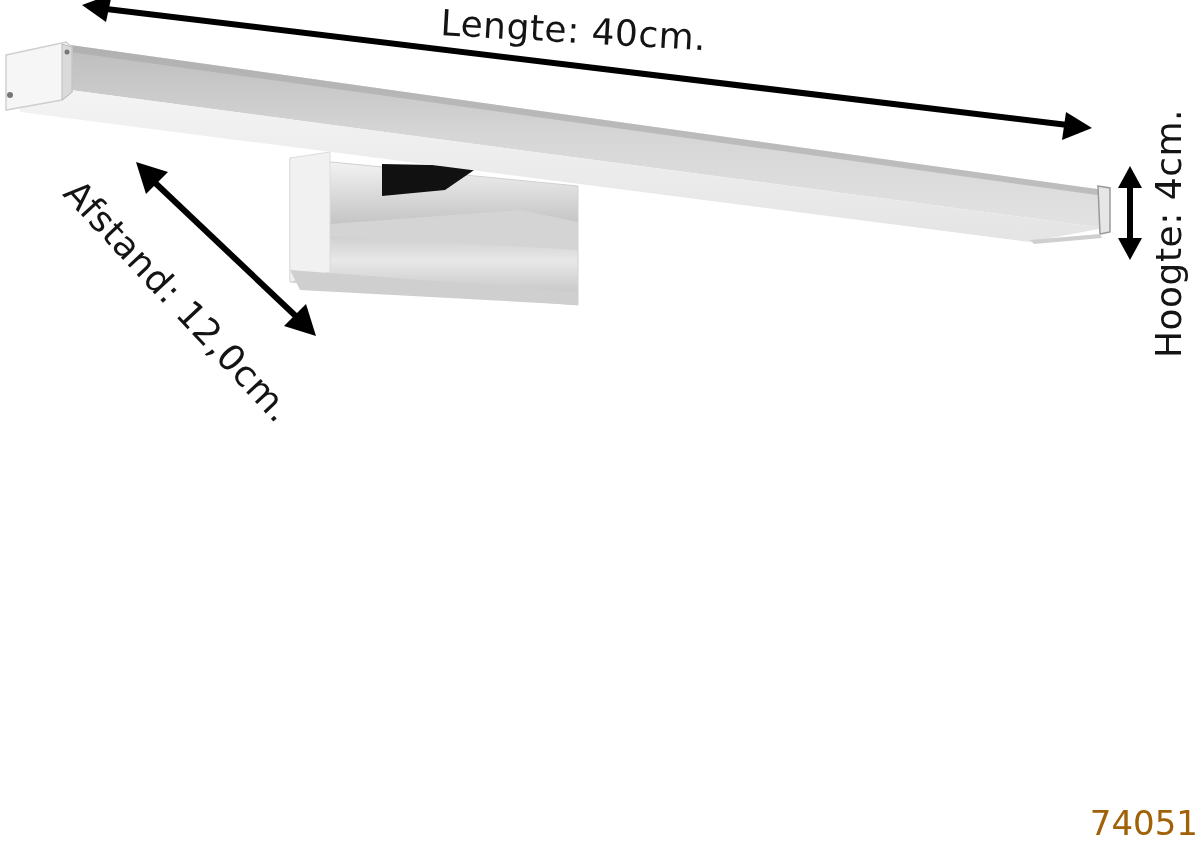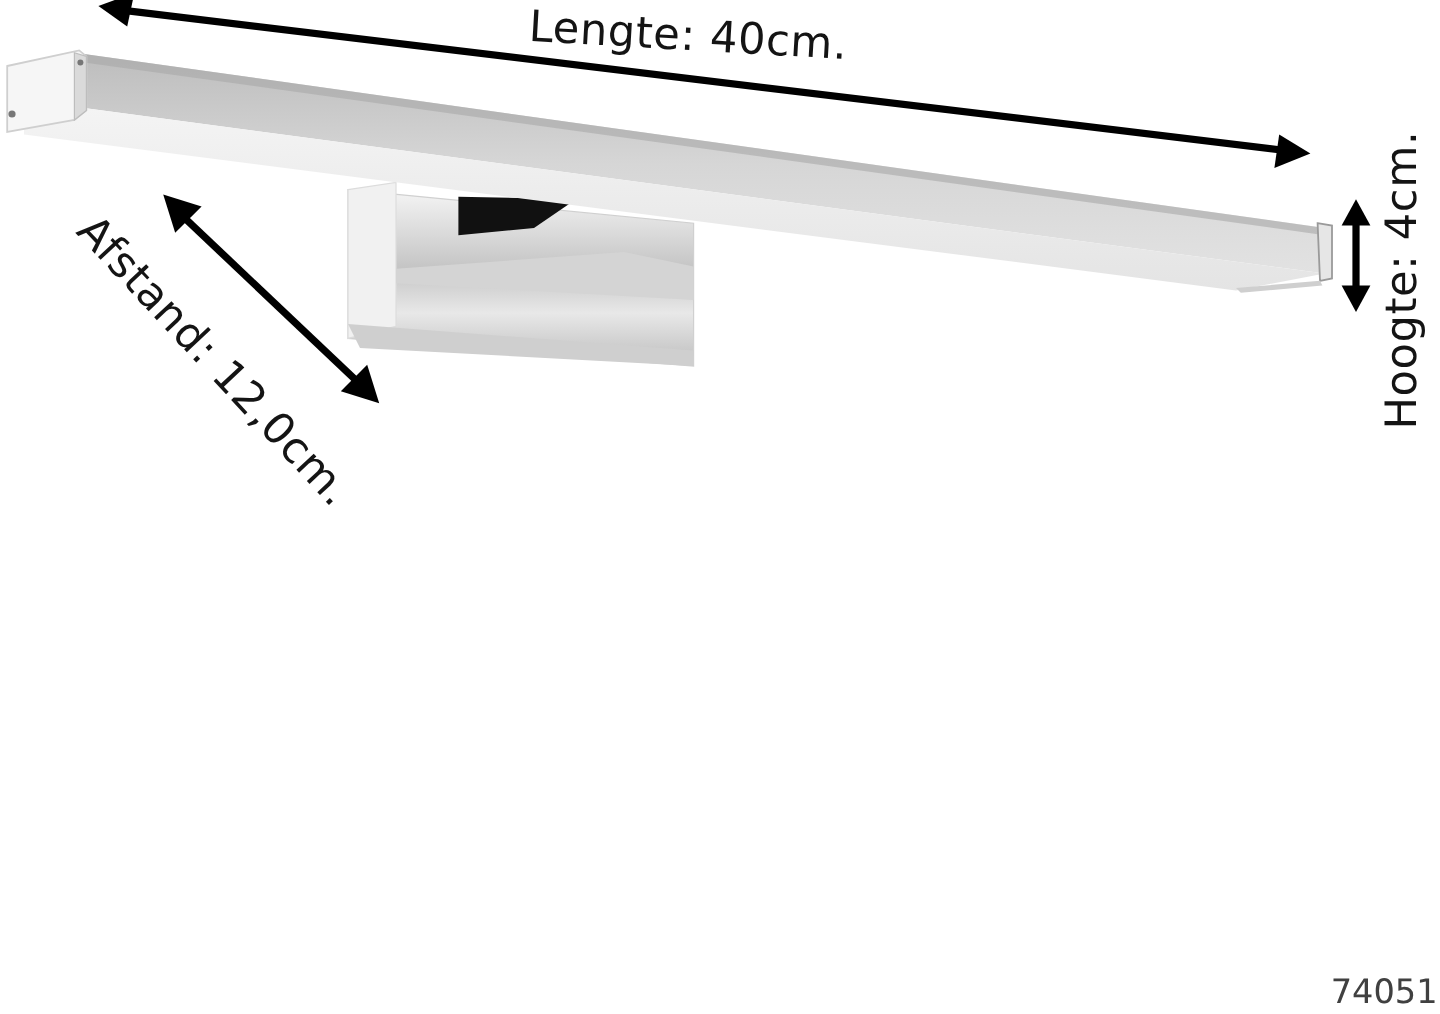--- a/index.html
+++ b/index.html
@@ -4,21 +4,21 @@
 <style>
   html, body { margin:0; padding:0; background:#ffffff; }
   body { width:1200px; height:845px; position:relative; overflow:hidden;
          font-family:"DejaVu Sans", sans-serif; color:#111; }
   #diagram { position:absolute; left:0; top:0; width:1200px; height:845px; }
   .label { position:absolute; font-size:36px; color:#141414; white-space:nowrap;
            transform-origin:left top; letter-spacing:0.5px; }
   #len-label { left:442px; top:2px; transform:rotate(3.3deg); }
   #afs-label { left:86px; top:172px; transform:rotate(47deg); }
   #hoo-label { left:1148px; top:358px; transform:rotate(-90deg); }
-  #model-code { position:absolute; right:2px; bottom:2px; font-size:28px; color:#404040;text-align:right; }
+  #model-code { position:absolute; right:2px; bottom:2px; font-size:34px; color:#a16207;text-align:right; }
 </style>
 </head>
 <body>
 
 <div id="diagram">
   <svg width="1200" height="845" viewBox="0 0 1200 845" xmlns="http://www.w3.org/2000/svg">
     <defs>
       <linearGradient id="barTop" x1="0" y1="0" x2="0" y2="1">
         <stop offset="0" stop-color="#bdbdbd"></stop>
         <stop offset="0.5" stop-color="#d6d6d6"></stop>

